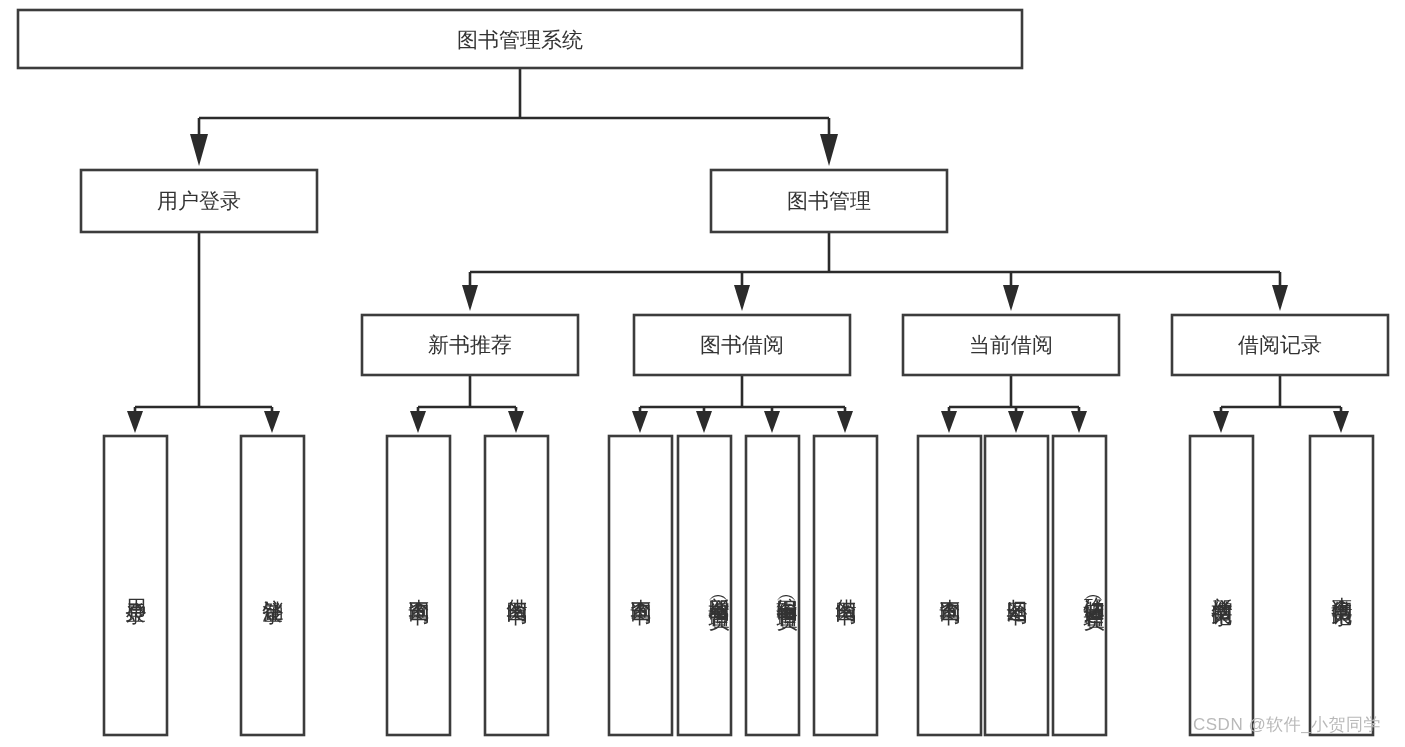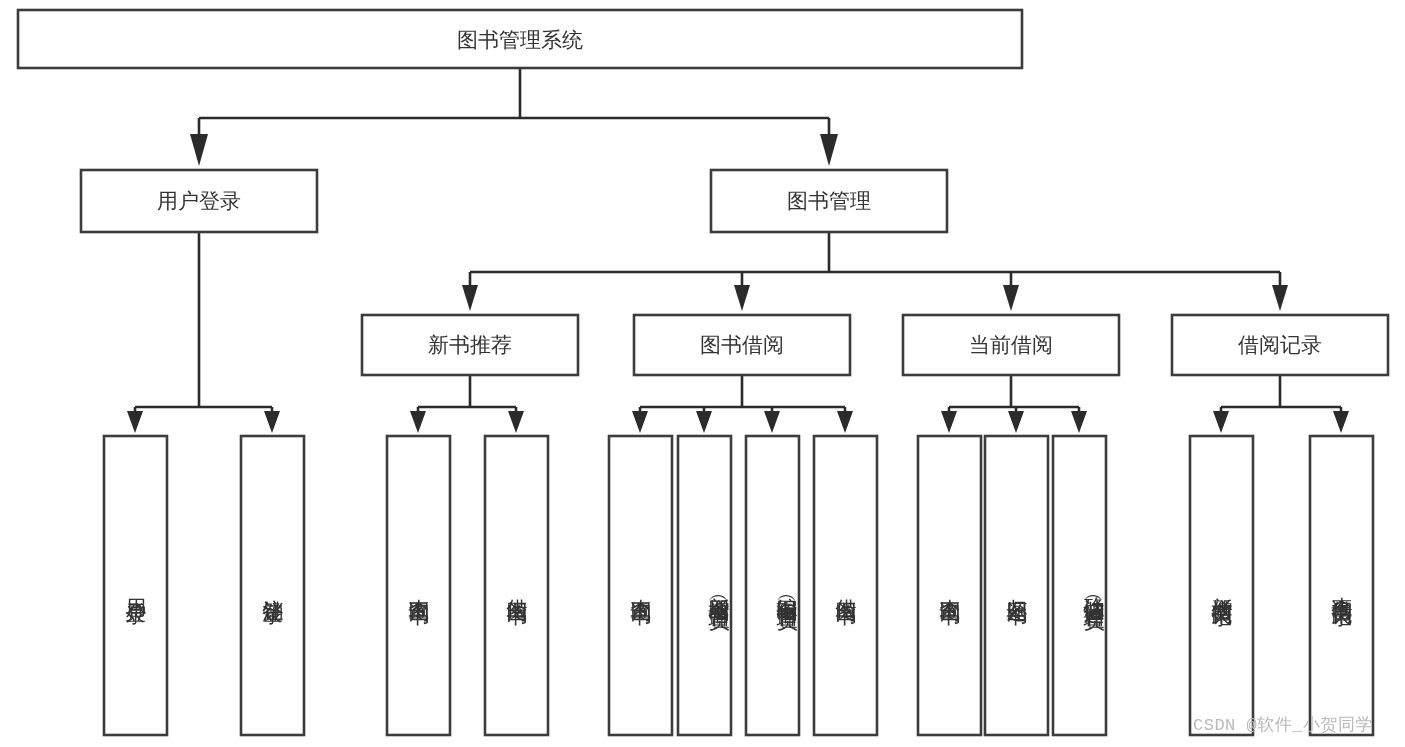--- a/index.html
+++ b/index.html
@@ -62,21 +62,21 @@
     align-items: flex-start;
     justify-content: center;
     white-space: nowrap;
     pointer-events: none;
   }
   .leaf-label.centered {
     align-items: center;
   }
   .watermark {
     position: absolute;
-    font-family: Liberation Mono, monospace;
+    font-family: Liberation Sans, sans-serif;
     font-size: 17px;
     color: #b9b9b9;
     white-space: nowrap;
     letter-spacing: 0.5px;
   }
 </style>
 </head>
 <body>
 
 <div id="diagram-root">

